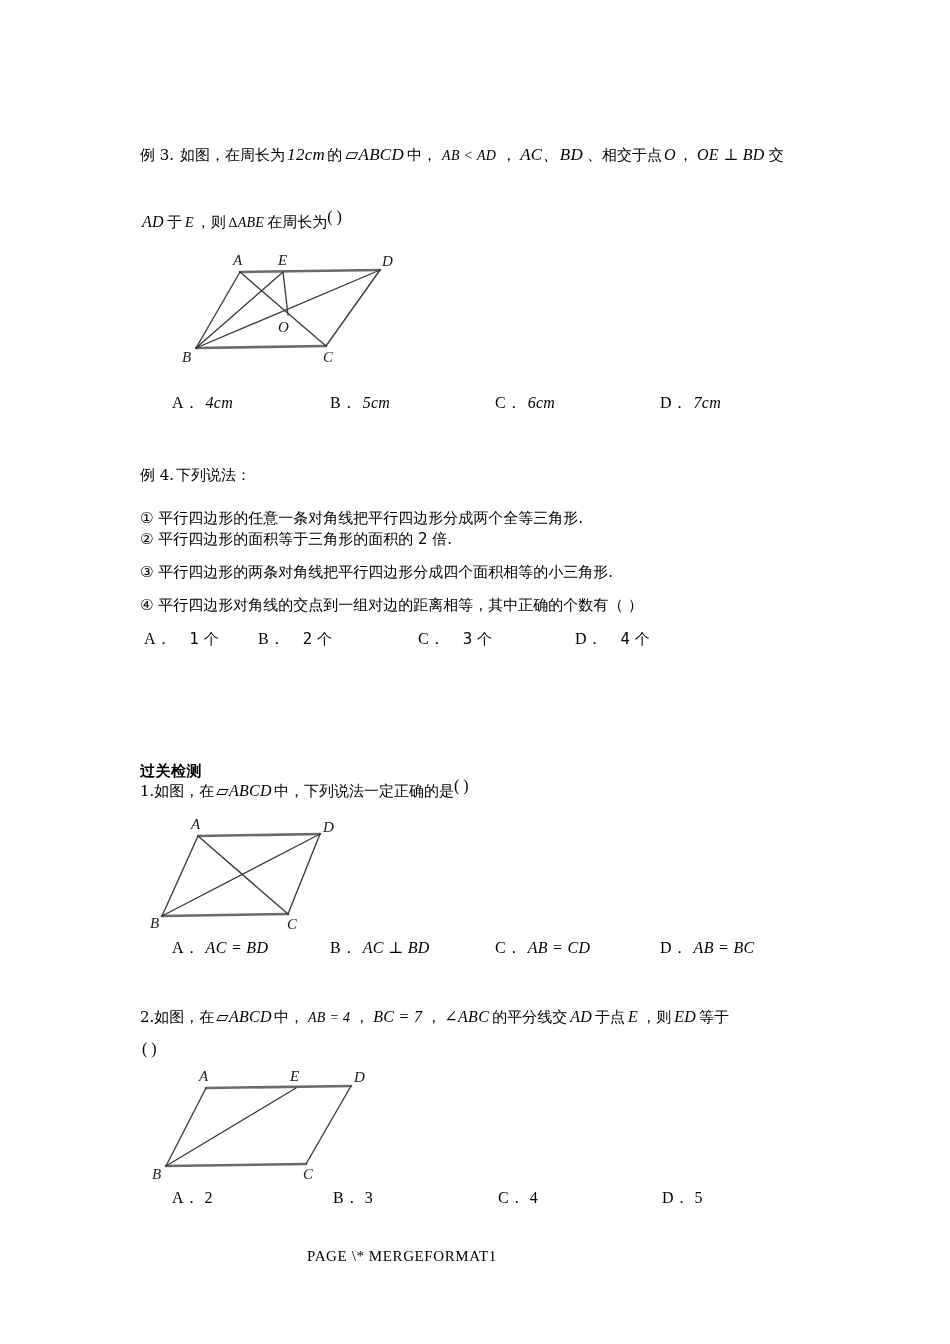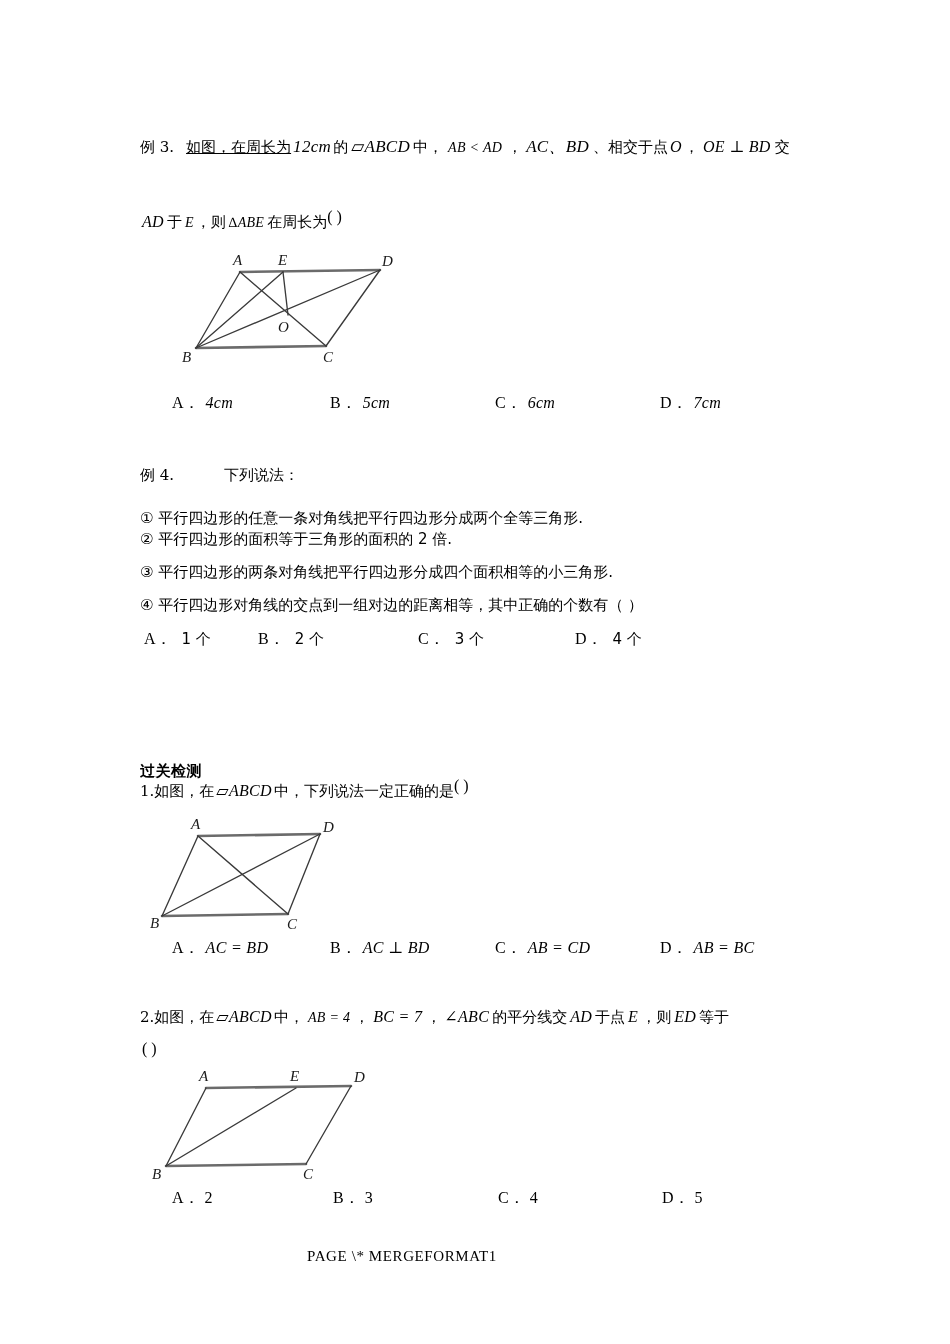--- a/index.html
+++ b/index.html
@@ -72,21 +72,21 @@
   }
   .opt-letter {
     font-family: "Liberation Serif", "DejaVu Serif", serif;
     font-size: 16px;
     font-style: normal;
   }
   .opt-val {
     margin-left: 6px;
   }
   .opt-val-cn {
-    margin-left: 10px;
+    margin-left: 18px;
     font-family: "DejaVu Sans", "Liberation Sans", sans-serif;
     font-size: 15px;
   }
   .opt-val-num {
     margin-left: 5px;
     font-family: "Liberation Serif", "DejaVu Serif", serif;
     font-size: 16px;
     font-style: normal;
   }
 
@@ -126,23 +126,23 @@
     font-style: italic;
     font-size: 15px;
     fill: #1a1a1a;
   }
 </style>
 </head>
 <body>
 
 <div class="page">
 
-  <div class="blk qline" style="left:140px; top:135px;">
+  <div class="blk qline" style="left:140px; top:143px;">
     <span class="cn-serifish">例 3.</span>
-    <span class="cn" style="margin-left:12px;text-decoration:underline;">如图，在周长为</span>
+    <span class="cn" style="margin-left:6px;">如图，在周长为</span>
     <span class="mi mi-lg" style="margin:0 2px;">12cm</span>
     <span class="cn">的</span>
     <span class="mi mi-lg" style="margin:0 3px;">▱ABCD</span>
     <span class="cn">中，</span>
     <span class="mi mi-sm" style="margin:0 5px;">AB &lt; AD</span>
     <span class="cn">，</span>
     <span class="mi mi-lg" style="margin:0 4px;">AC、BD</span>
     <span class="cn">、相交于点</span>
     <span class="mi mi-md" style="margin:0 2px;">O</span>
     <span class="cn">，</span>
@@ -194,21 +194,21 @@
     <div class="opt" style="left:495px; top:393px;">
       <span class="opt-letter">C．</span>
       <span class="opt-val mi mi-md">6cm</span>
     </div>
     <div class="opt" style="left:660px; top:393px;">
       <span class="opt-letter">D．</span>
       <span class="opt-val mi mi-md">7cm</span>
     </div>
   </div>
 
-  <div class="blk qline" style="left:140px; top:466px;gap:48px;">
+  <div class="blk qline" style="left:140px; top:466px;">
     <span class="cn-serifish">例 4.</span>
     <span class="cn" style="margin-left:2px;">下列说法：</span>
   </div>
 
   <div class="blk cn" style="left:140px; top:509px;">① 平行四边形的任意一条对角线把平行四边形分成两个全等三角形.</div>
   <div class="blk cn" style="left:140px; top:530px;">② 平行四边形的面积等于三角形的面积的 2 倍.</div>
   <div class="blk cn" style="left:140px; top:596px;">④ 平行四边形对角线的交点到一组对边的距离相等，其中正确的个数有（       ）</div>
   <div class="blk cn" style="left:140px; top:563px;">③ 平行四边形的两条对角线把平行四边形分成四个面积相等的小三角形.</div>
 
   <div class="opts">

